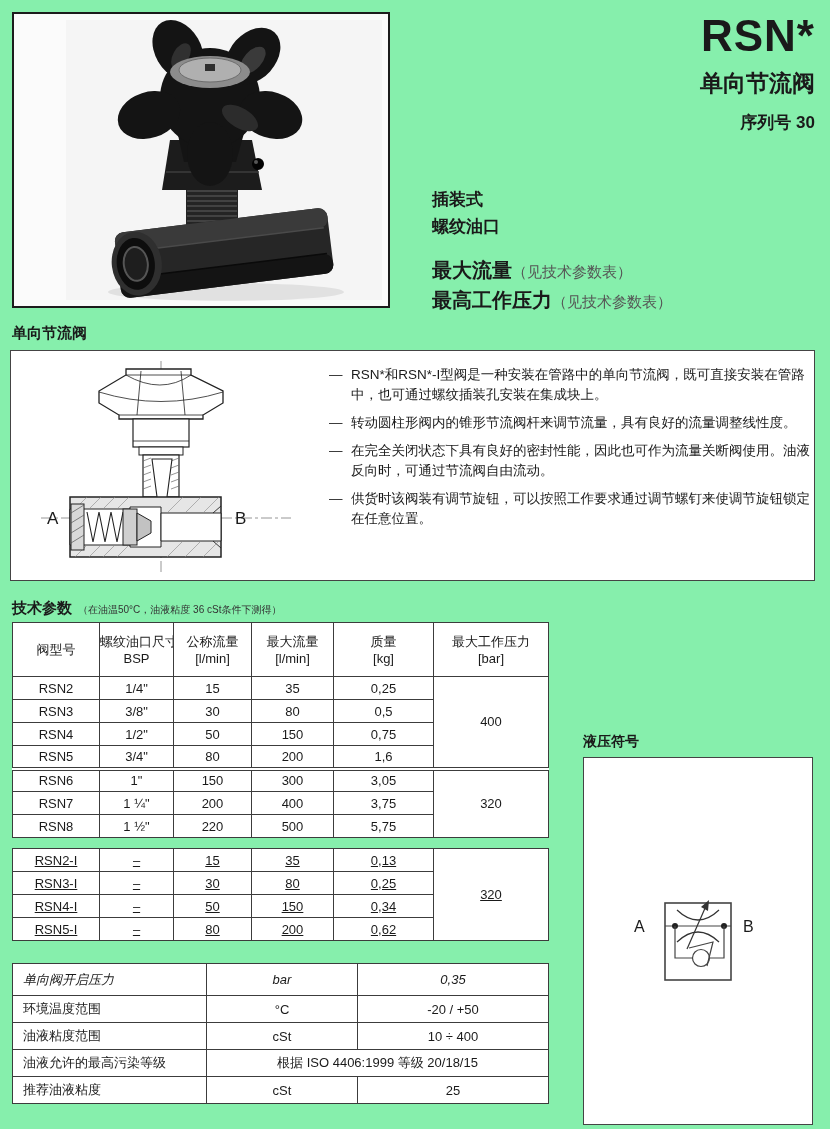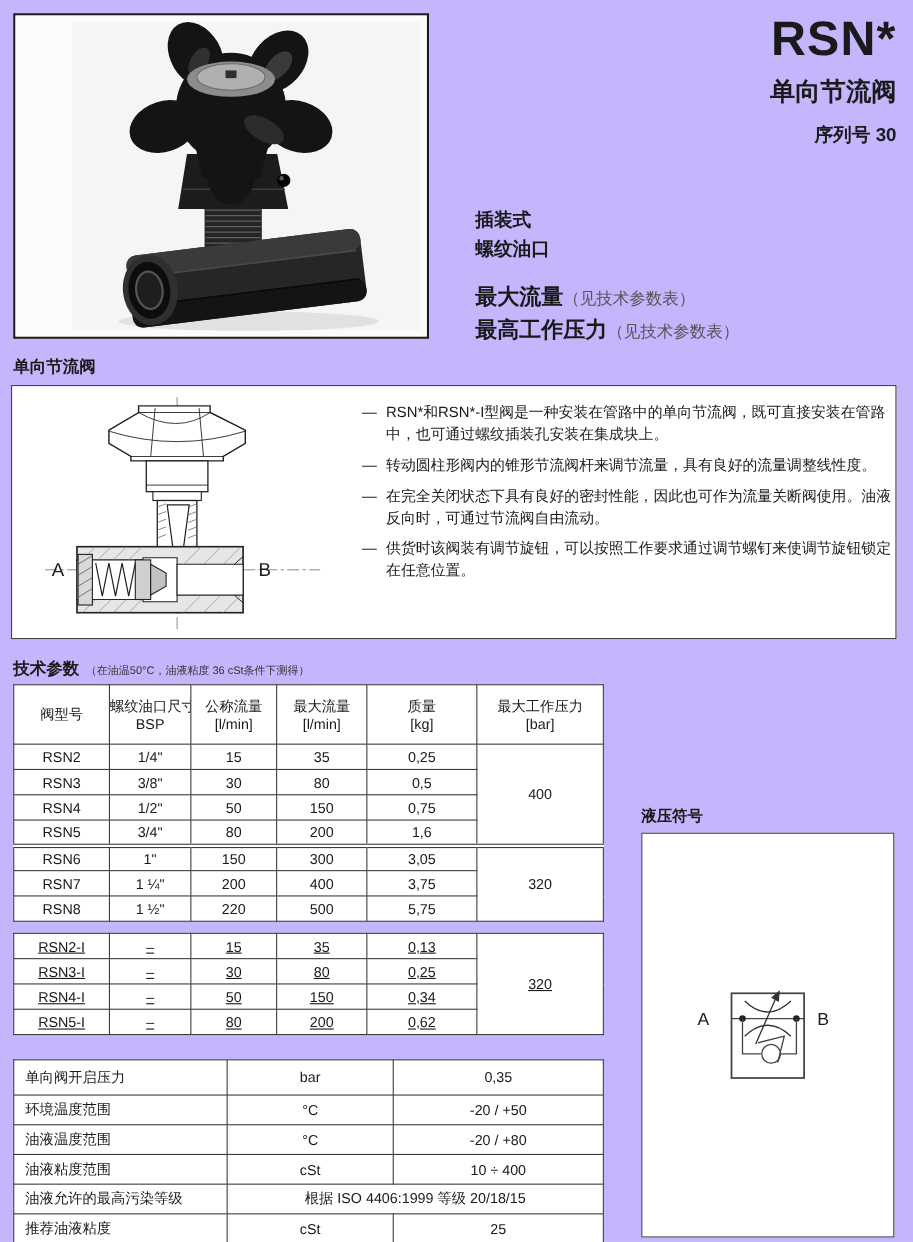--- a/index.html
+++ b/index.html
@@ -1,18 +1,18 @@
 <!DOCTYPE html>
 <html><head>
 <meta charset="utf-8">
 <style>
   * { margin:0; padding:0; box-sizing:border-box; }
   html,body { background:#fff; }
   body { font-family:"Liberation Sans", sans-serif; color:#1a1a1a; }
-  .page { position:relative; width:830px; height:1129px; background:#c4b5fd; overflow:hidden;padding-left:34px; }
+  .page { position:relative; width:830px; height:1129px; background:#86efac; overflow:hidden;padding-left:34px; }
 
   
   .photo-frame { position:absolute; left:12px; top:12px; width:378px; height:296px;
                  border:2px solid #1c1c1c; background:#fff; }
   .photo-frame svg { display:block; width:100%; height:100%; }
 
   
   .title-block { position:absolute; left:480px; right:15px; top:12px; text-align:right; }
   .title-model { font-size:44px; font-weight:bold; letter-spacing:1px; line-height:48px; }
   .title-name  { font-size:23px; font-weight:bold; margin-top:8px; }
@@ -47,21 +47,21 @@
   .spec-table-i { position:absolute; left:12px; top:848px; width:536px;text-decoration:underline; }
   .spec-table td, .spec-table-i td { height:23px; }
   .spec-table tr.hdr td { height:54px; }
   .hdr-l1,.hdr-l2 { display:block; line-height:17px; }
   tr.grp td { border-top:4px double #3c3c3c; }
   .spec-table-i td.pcell, .spec-table td.pcell { vertical-align:middle; }
 
   .gen-table { position:absolute; left:12px; top:963px; width:536px; }
   .gen-table td { height:27px; }
   .gen-table td.lbl { text-align:left; padding-left:10px; }
-  .gen-table tr.tall td { height:32px; }
+  .gen-table tr.tall td { height:32px;font-style:italic; }
 
   
   .hyd-title { position:absolute; left:583px; top:733px; font-size:14px; font-weight:bold; }
   .hyd-box { position:absolute; left:583px; top:757px; width:230px; height:368px;
              border:1px solid #444; background:#fff; }
   .hyd-box svg { display:block; width:100%; height:100%; }
 
   svg text { font-family:"Liberation Sans", sans-serif; fill:#1a1a1a; }
 </style>
 </head>
@@ -350,25 +350,20 @@
       <td class="lbl">单向阀开启压力</td>
           <td>bar</td>
           <td>0,35</td>
     </tr>
     <tr>
       <td class="lbl">环境温度范围</td>
           <td>°C</td>
           <td>-20 / +50</td>
     </tr>
     <tr>
-      <td class="lbl">油液温度范围</td>
-          <td>°C</td>
-          <td>-20 / +80</td>
-    </tr>
-    <tr>
       <td class="lbl">油液粘度范围</td>
           <td>cSt</td>
           <td>10 ÷ 400</td>
     </tr>
     <tr>
       <td class="lbl">油液允许的最高污染等级</td>
           <td colspan="2">根据 ISO 4406:1999 等级 20/18/15</td>
     </tr>
     <tr>
       <td class="lbl">推荐油液粘度</td>

